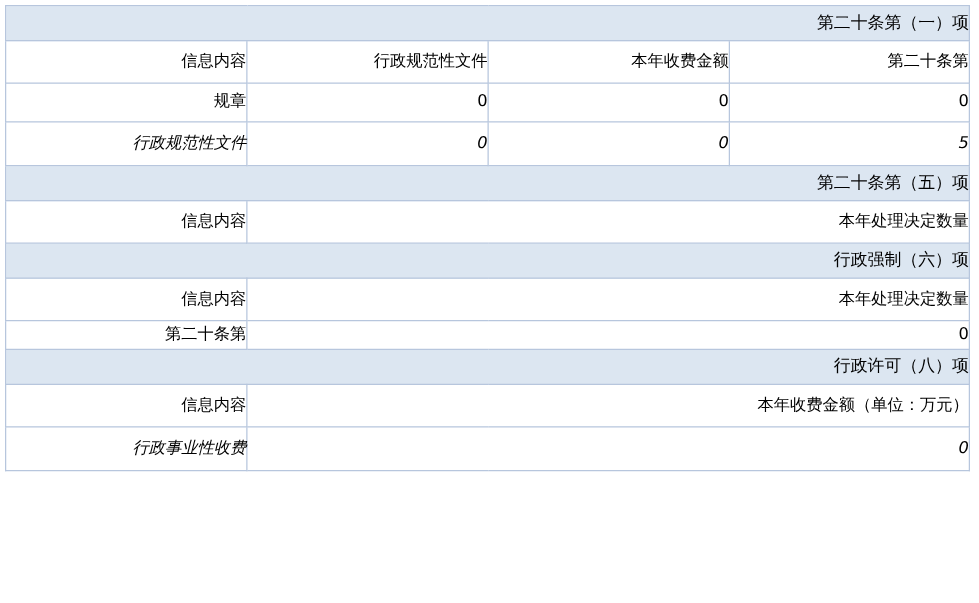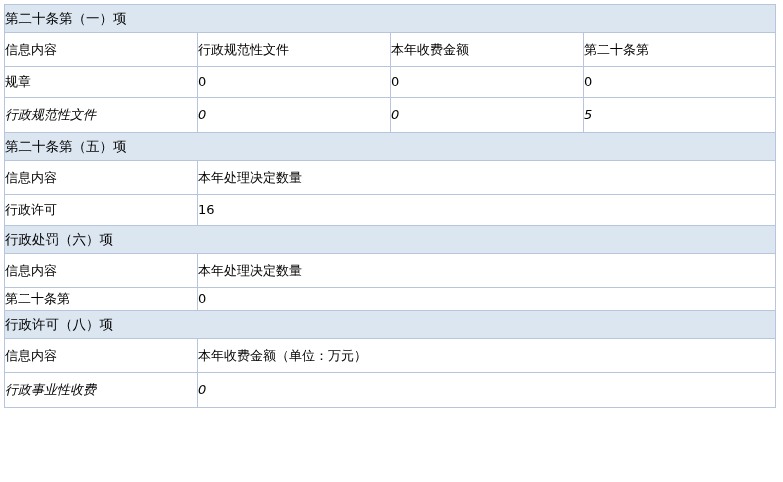--- a/index.html
+++ b/index.html
@@ -20,21 +20,21 @@
     background: #ffffff;
   }
   table.report {
     border-collapse: collapse;
     width: 771px;
     margin: 4px 0 0 4px;
     table-layout: fixed;
   }
   table.report td {
     border: 1px solid #b7c6dd;
-    text-align: left;
+    text-align: right;
     vertical-align: middle;
     padding: 0;
     font-size: 13px;
     color: #000000;
     line-height: 1.2;
   }
   tr.section-row td {
     background: #dce6f1;
     height: 27px;
     font-size: 13.5px;
@@ -89,27 +89,23 @@
         <td>5</td>
       </tr>
 
       <tr class="section-row">
         <td colspan="4">第二十条第（五）项</td>
       </tr>
       <tr class="header-row">
         <td>信息内容</td>
         <td colspan="3">本年处理决定数量</td>
       </tr>
-      <tr class="data-row">
-        <td>行政许可</td>
-        <td colspan="3">16</td>
-      </tr>
 
       <tr class="section-row">
-        <td colspan="4">行政处罚（六）项</td>
+        <td colspan="4">行政强制（六）项</td>
       </tr>
       <tr class="header-row">
         <td>信息内容</td>
         <td colspan="3">本年处理决定数量</td>
       </tr>
       <tr class="data-row-tight">
         <td>第二十条第</td>
         <td colspan="3">0</td>
       </tr>
 

